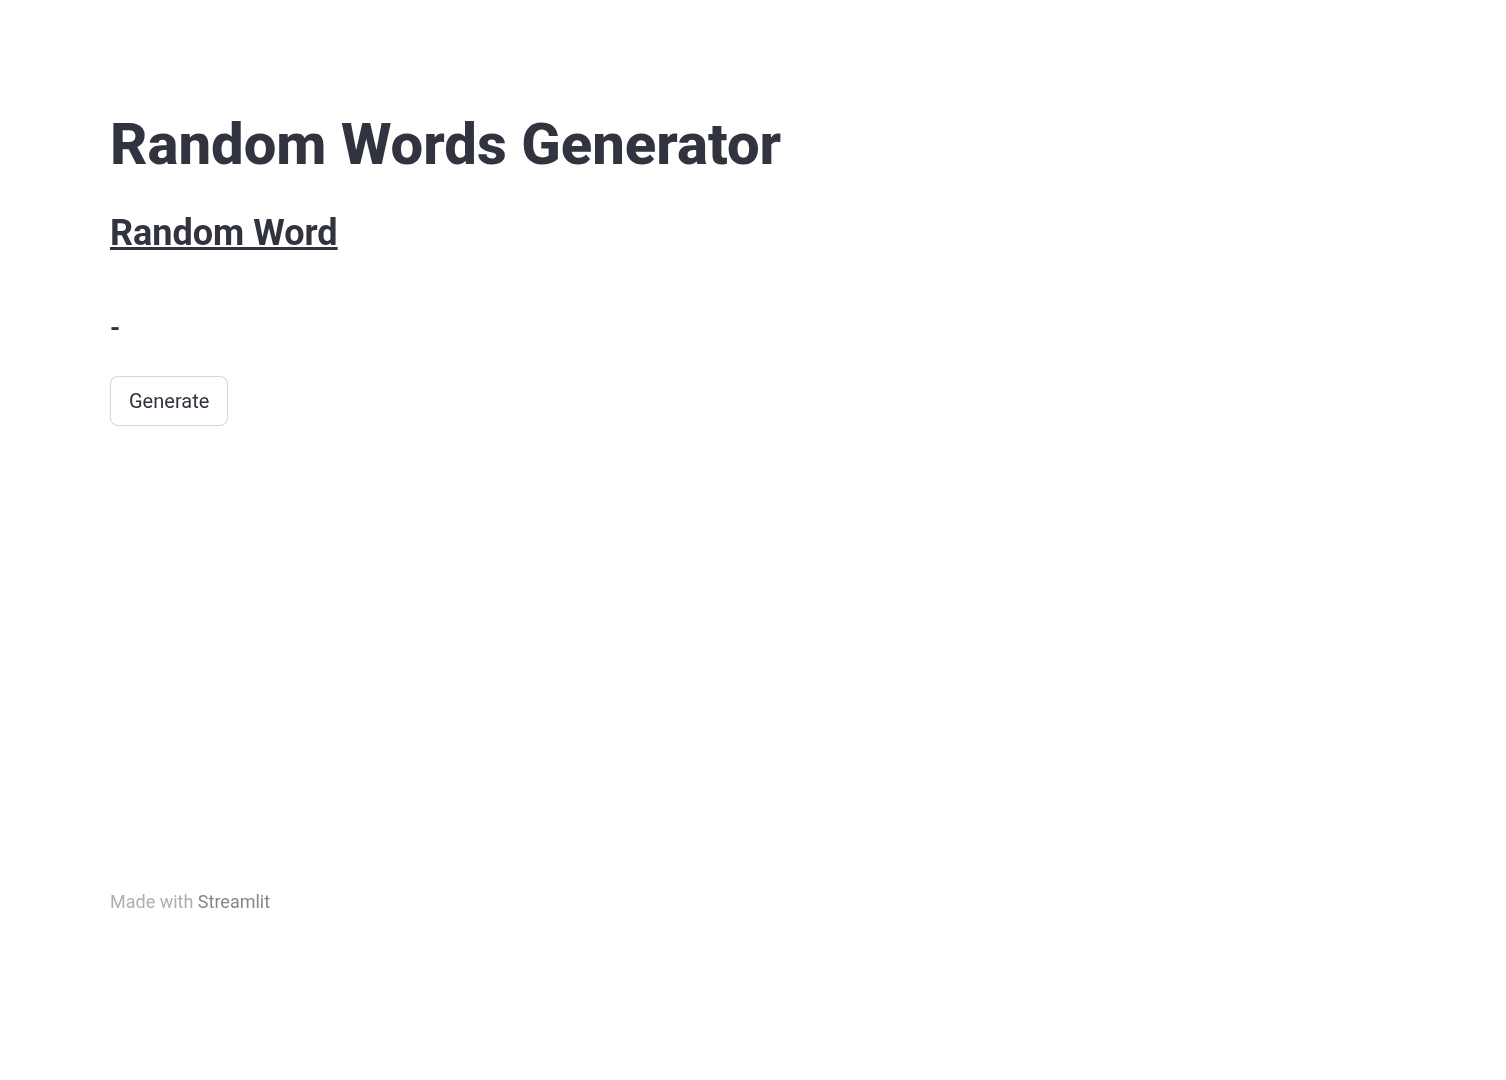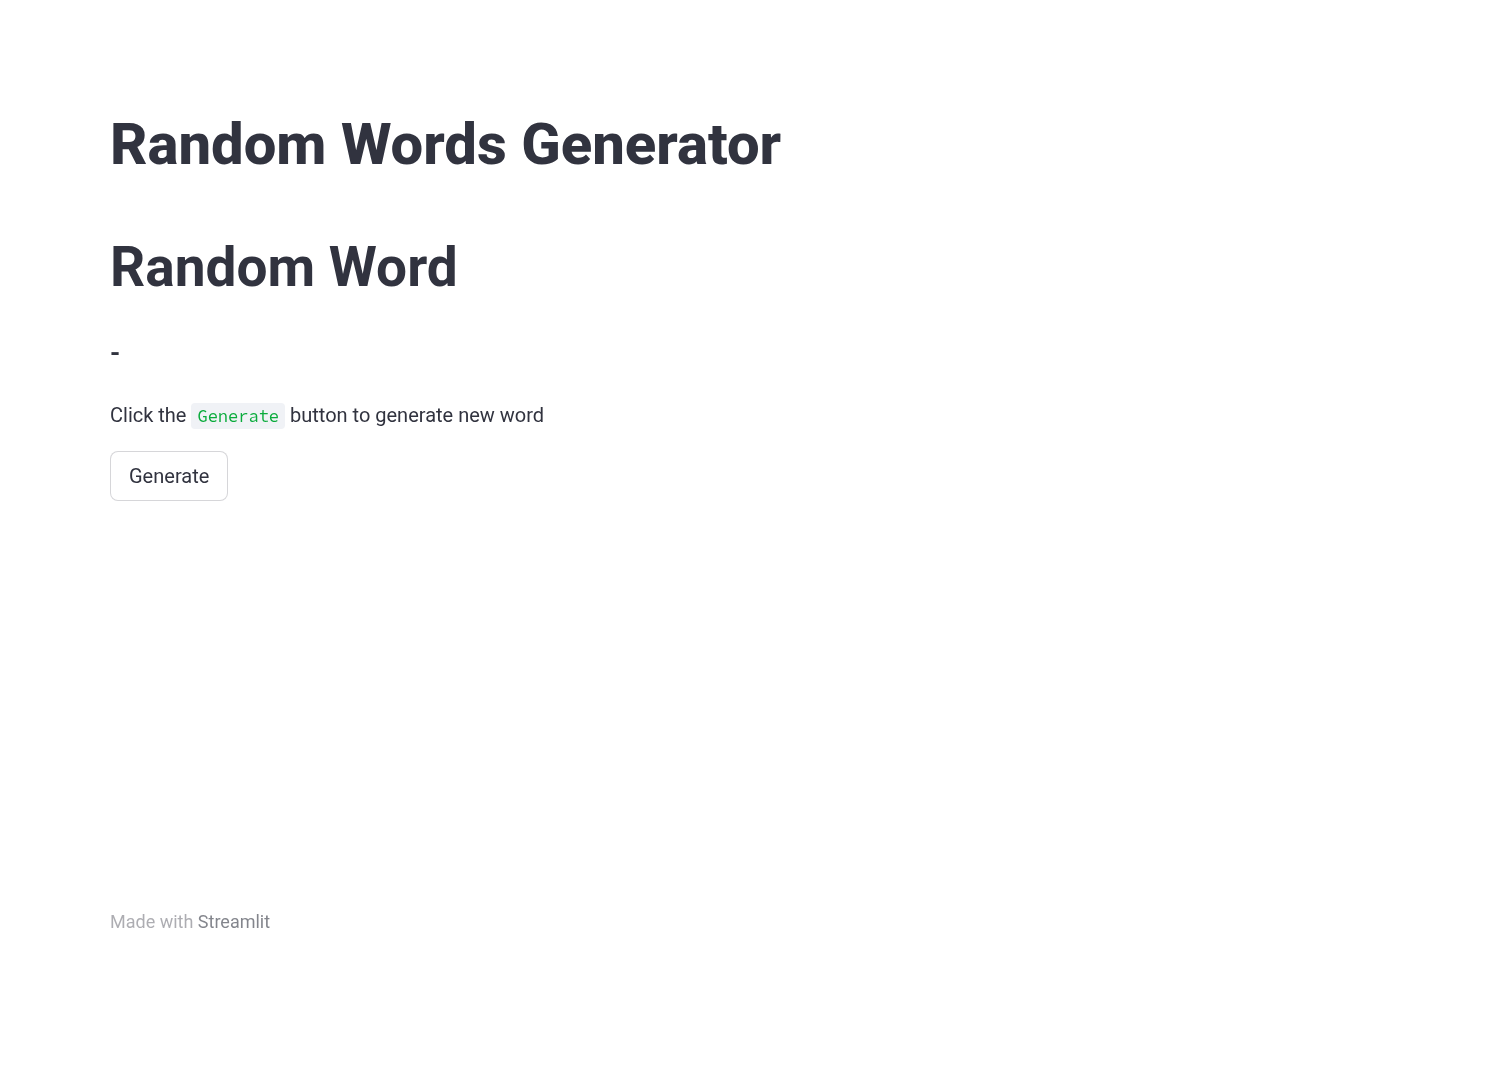--- a/index.html
+++ b/index.html
@@ -13,28 +13,29 @@
       overflow: hidden;
     }
     .main {
       padding: 110px 110px 0 110px;
     }
     .title {
       font-size: 58px;
       font-weight: 800;
       color: #31333f;
       line-height: 1.2;
-      margin-bottom: 54px;
+      margin-bottom: 32px;
     }
     .header {
-      font-size: 55px;
+      font-size: 36px;
       font-weight: 700;
       color: #31333f;
       line-height: 1.2;
-      margin-bottom: 38px;
+      margin-bottom: 58px;
+      text-decoration: underline;
     }
     .subheader {
       font-size: 26px;
       font-weight: 700;
       color: #31333f;
       line-height: 1.2;
       margin-bottom: 32px;
     }
     .meaning-line {
       font-family: "Source Code Pro", Menlo, Monaco, Consolas, monospace;
@@ -67,36 +68,33 @@
       background: #ffffff;
       border: 1px solid rgba(49,51,63,0.2);
       border-radius: 8px;
       padding: 10px 18px;
       cursor: pointer;
       line-height: 1.4;
     }
     .footer {
       position: absolute;
       left: 110px;
-      bottom: 148px;
+      bottom: 168px;
       font-size: 18px;
       color: rgba(49,51,63,0.4);
     }
     .footer .brand {
       color: rgba(49,51,63,0.6);
     }
   </style>
 </head>
 <body>
 
 <div class="main">
   <h1 class="title">Random Words Generator</h1>
   <h2 class="header">Random Word</h2>
   <h3 class="subheader">-</h3>
-  <p class="instruction">
-    <span>Click the </span><code class="inline-code">Generate</code><span> button to generate new word</span>
-  </p>
   <button class="btn">Generate</button>
 </div>
 
 <div class="footer">
   <span>Made with </span><span class="brand">Streamlit</span>
 </div>
 
 </body></html>

